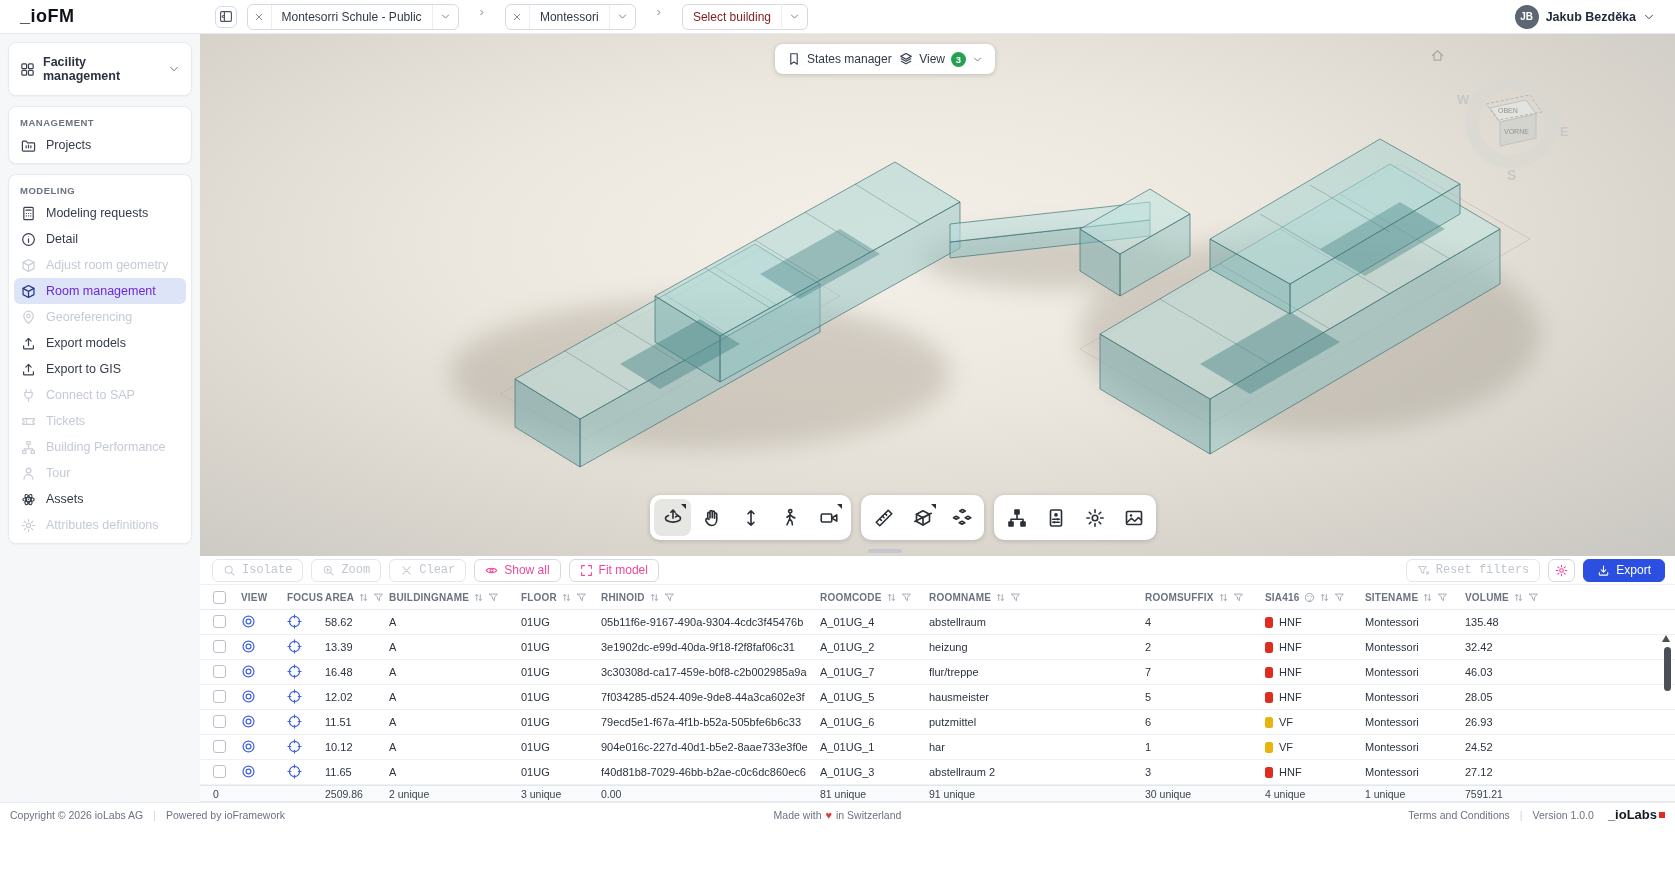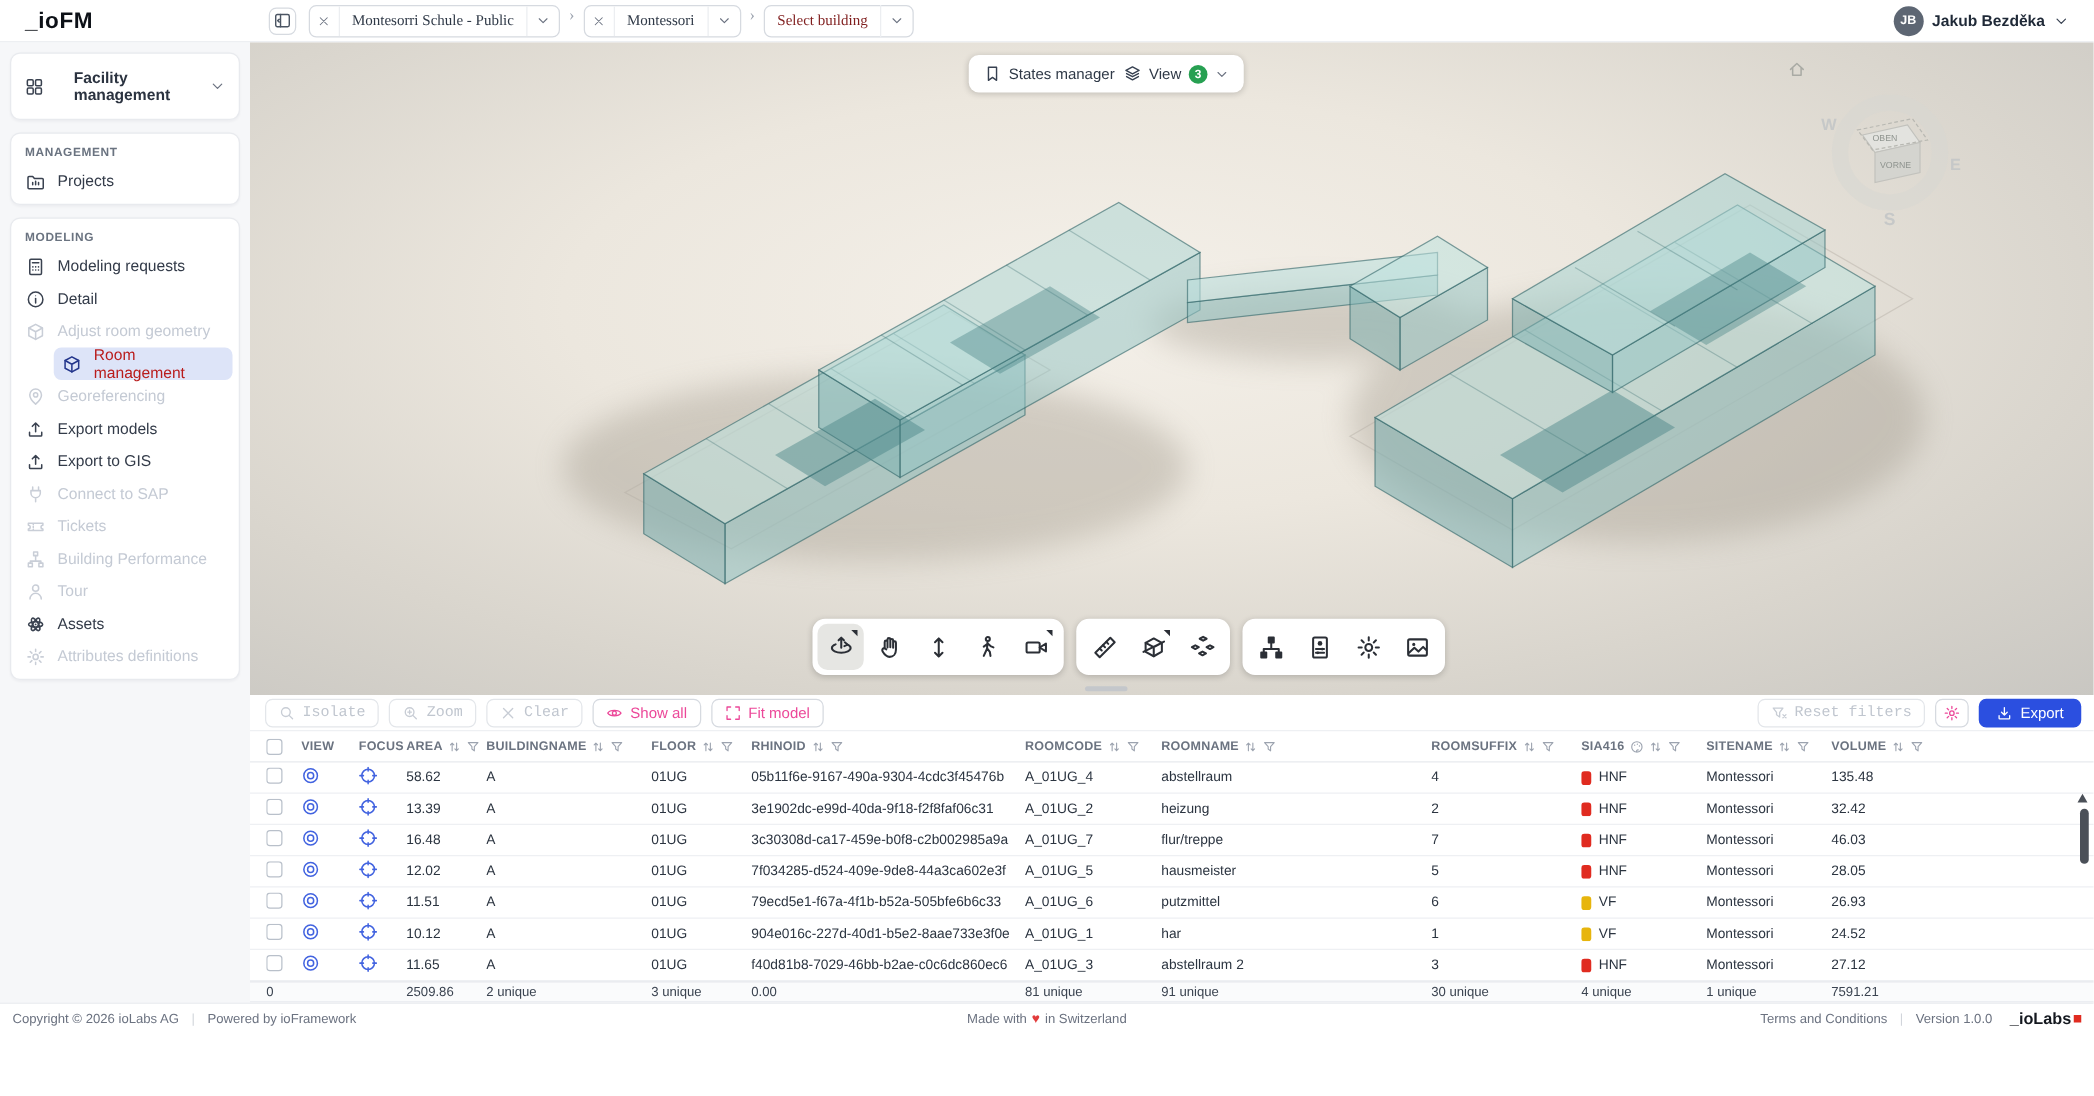--- a/index.html
+++ b/index.html
@@ -7,45 +7,45 @@
   .app { width:1675px; height:826px; display:flex; flex-direction:column; background:#fff; }
 
   
   [data-icon] { display:inline-flex; align-items:center; justify-content:center; }
   [data-icon] svg { width:100%; height:100%; display:block; }
 
   
   header { height:34px; display:flex; align-items:center; padding:0 20px; border-bottom:1px solid #e8eaee; background:#fff; flex:0 0 auto; gap:10px; }
   .logo { font-size:18px; font-weight:bold; letter-spacing:.5px; color:#0d1117; margin-right:130px; }
   .collapse-btn { width:22px; height:22px; border:1px solid #d6dae0; border-radius:6px; background:#fff; color:#4b5563; display:flex; align-items:center; justify-content:center; padding:3px; cursor:pointer; }
-  .crumbs { display:flex; align-items:flex-start; gap:4px;font-family:Liberation Serif, serif; }
+  .crumbs { display:flex; align-items:flex-start; gap:18px; }
   .crumb-sel { display:flex; align-items:center; height:26px; border:1px solid #d6dae0; border-radius:6px; background:#fff; overflow:hidden; }
   .crumb-sel .xbtn { width:24px; height:100%; display:flex; align-items:center; justify-content:center; color:#6b7280; background:none; border:none; border-right:1px solid #eceef1; cursor:pointer; padding:6px; }
   .crumb-sel .lbl { padding:0 10px; font-size:12px; color:#2f3947; white-space:nowrap; }
   .crumb-sel .chev { width:26px; height:100%; display:flex; align-items:center; justify-content:center; color:#6b7280; border-left:1px solid #eceef1; background:none; border-top:none;border-right:none;border-bottom:none; padding:7px; cursor:pointer; }
   .crumb-sep { color:#9ca3af; font-size:13px; padding:0 3px; }
   .crumb-placeholder { display:flex; align-items:center; height:26px; border:1px solid #d6dae0; border-radius:6px; background:#fff; cursor:pointer; }
   .crumb-placeholder .lbl { padding:0 10px; font-size:12px; color:#7f1d1d; }
   .user { margin-left:auto; display:flex; align-items:center; gap:7px; cursor:pointer; }
   .avatar { width:24px; height:24px; border-radius:50%; background:#5d6673; color:#fff; font-size:10px; font-weight:bold; display:flex; align-items:center; justify-content:center; }
   .user-name { font-size:12.5px; font-weight:600; color:#1f2937; }
   .user .chev { width:12px; height:12px; color:#374151; }
 
   
   .main { flex:1; display:flex; min-height:0; }
   .sidebar { width:200px; background:#f6f7f9; padding:8px; flex:0 0 auto; }
   .card { background:#fff; border:1px solid #e8eaee; border-radius:8px; box-shadow:0 1px 2px rgba(16,24,40,.04); padding:5px; margin-bottom:10px; }
-  .module-sel { display:flex; align-items:center; gap:24px; padding:7px 6px; cursor:pointer; }
+  .module-sel { display:flex; align-items:center; gap:8px; padding:7px 6px; cursor:pointer; }
   .module-sel .mico { width:15px; height:15px; color:#3a4250; }
   .module-sel .mlbl { font-size:12.5px; font-weight:600; color:#2b3340; flex:1; }
   .module-sel .chev { width:12px; height:12px; color:#6b7280; }
   .sec-title { font-size:9.5px; font-weight:bold; letter-spacing:.5px; color:#6a7380; padding:5px 6px 4px; }
   .sb-item { display:flex; align-items:center; gap:10px; height:26px; padding:0 7px; border-radius:6px; font-size:12.5px; color:#333b49; cursor:pointer; }
   .sb-icon { width:15px; height:15px; color:#3a4250; flex:0 0 auto; }
-  .sb-item.st-active { background:#dde4f8; color:#b91c1c;margin-left:29px; }
+  .sb-item.st-active { background:#dde4f8; color:#6d28d9; }
   .sb-item.st-active .sb-icon { color:#24368c; }
   .sb-item.st-disabled { color:#c4cad4; cursor:default; }
   .sb-item.st-disabled .sb-icon { color:#c9ced7; }
 
   .content { flex:1; display:flex; flex-direction:column; min-width:0; position:relative; }
 
   
   .viewer { height:522px; position:relative; flex:0 0 auto; background:radial-gradient(ellipse at 46% 40%, #f4f0e9 0%, #ece7de 38%, #d9d5cd 72%, #c9c7c2 100%); overflow:hidden; }
   .scene { position:absolute; inset:0; }
   .top-pill { position:absolute; left:575px; top:10px; width:220px; height:30px; background:#fff; border-radius:8px; box-shadow:0 1px 5px rgba(0,0,0,.18); display:flex; align-items:center; padding:0 12px; justify-content:space-between; }

